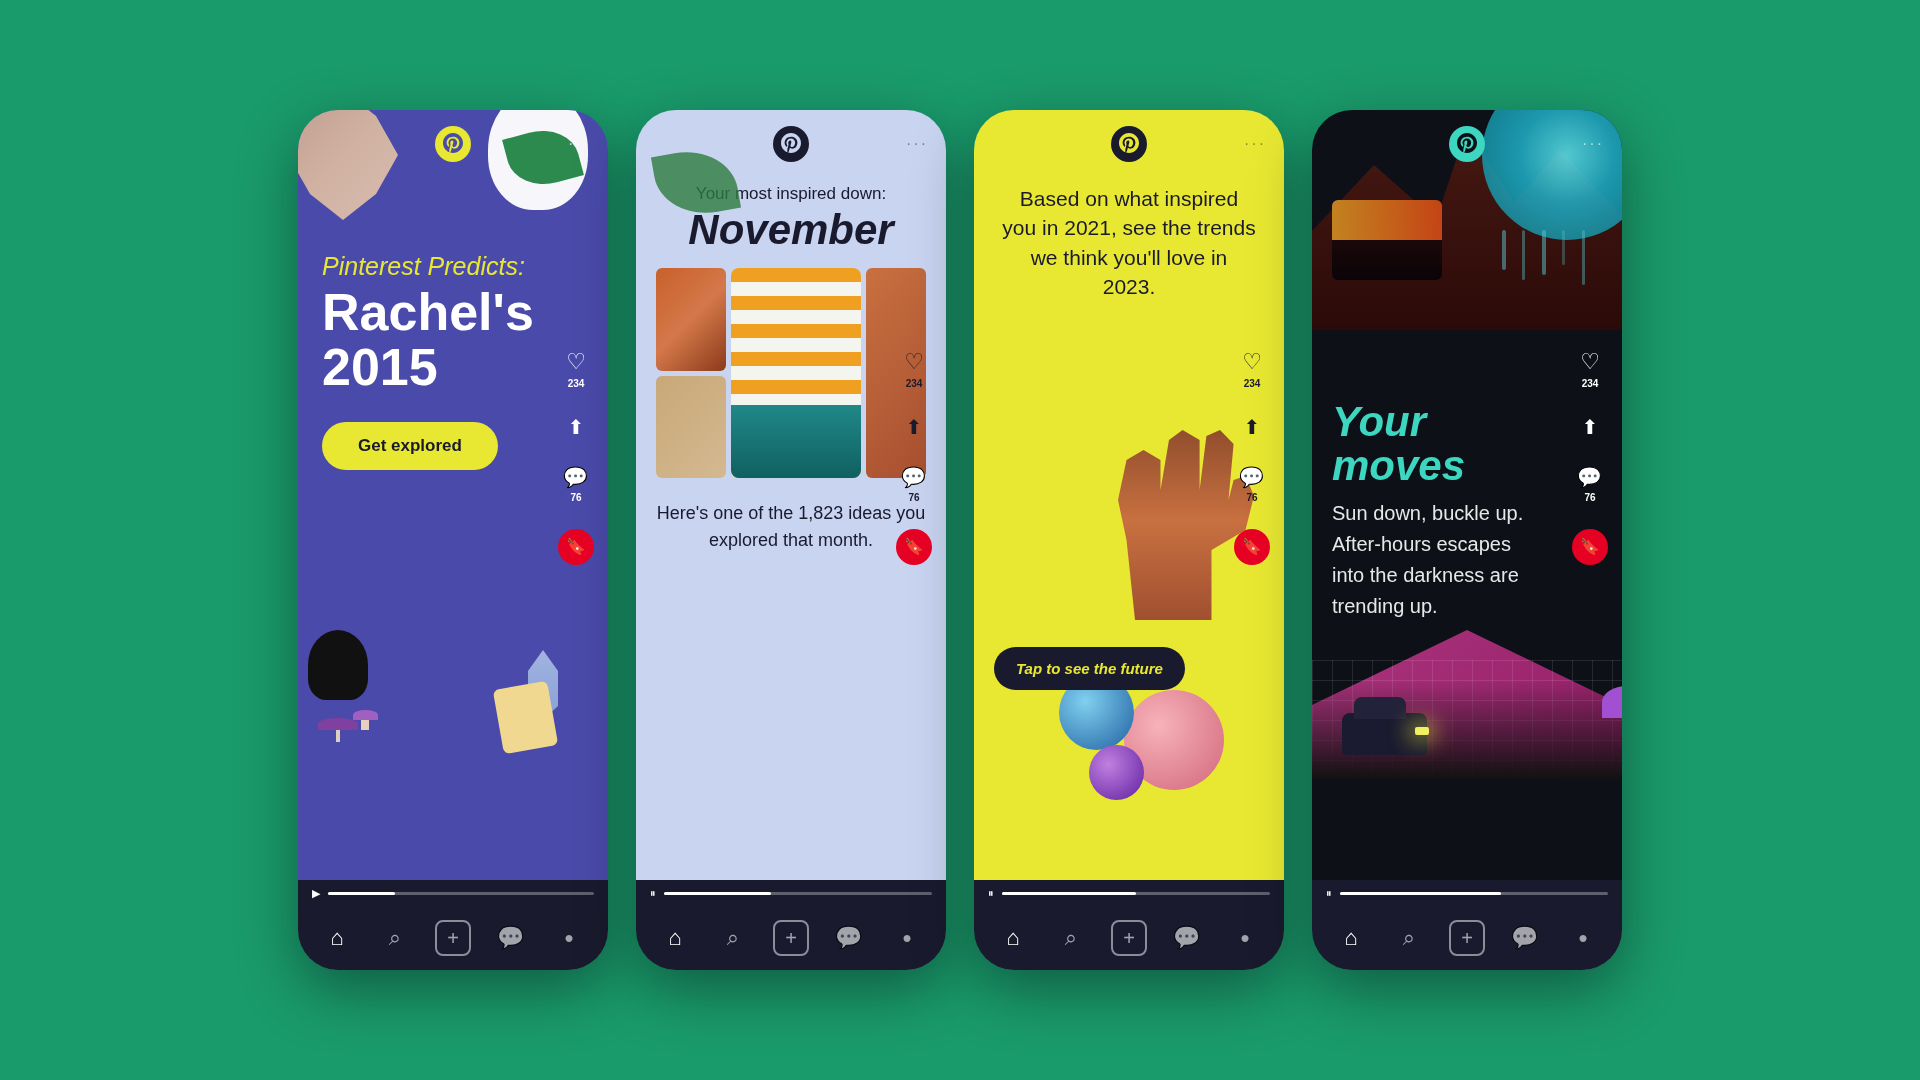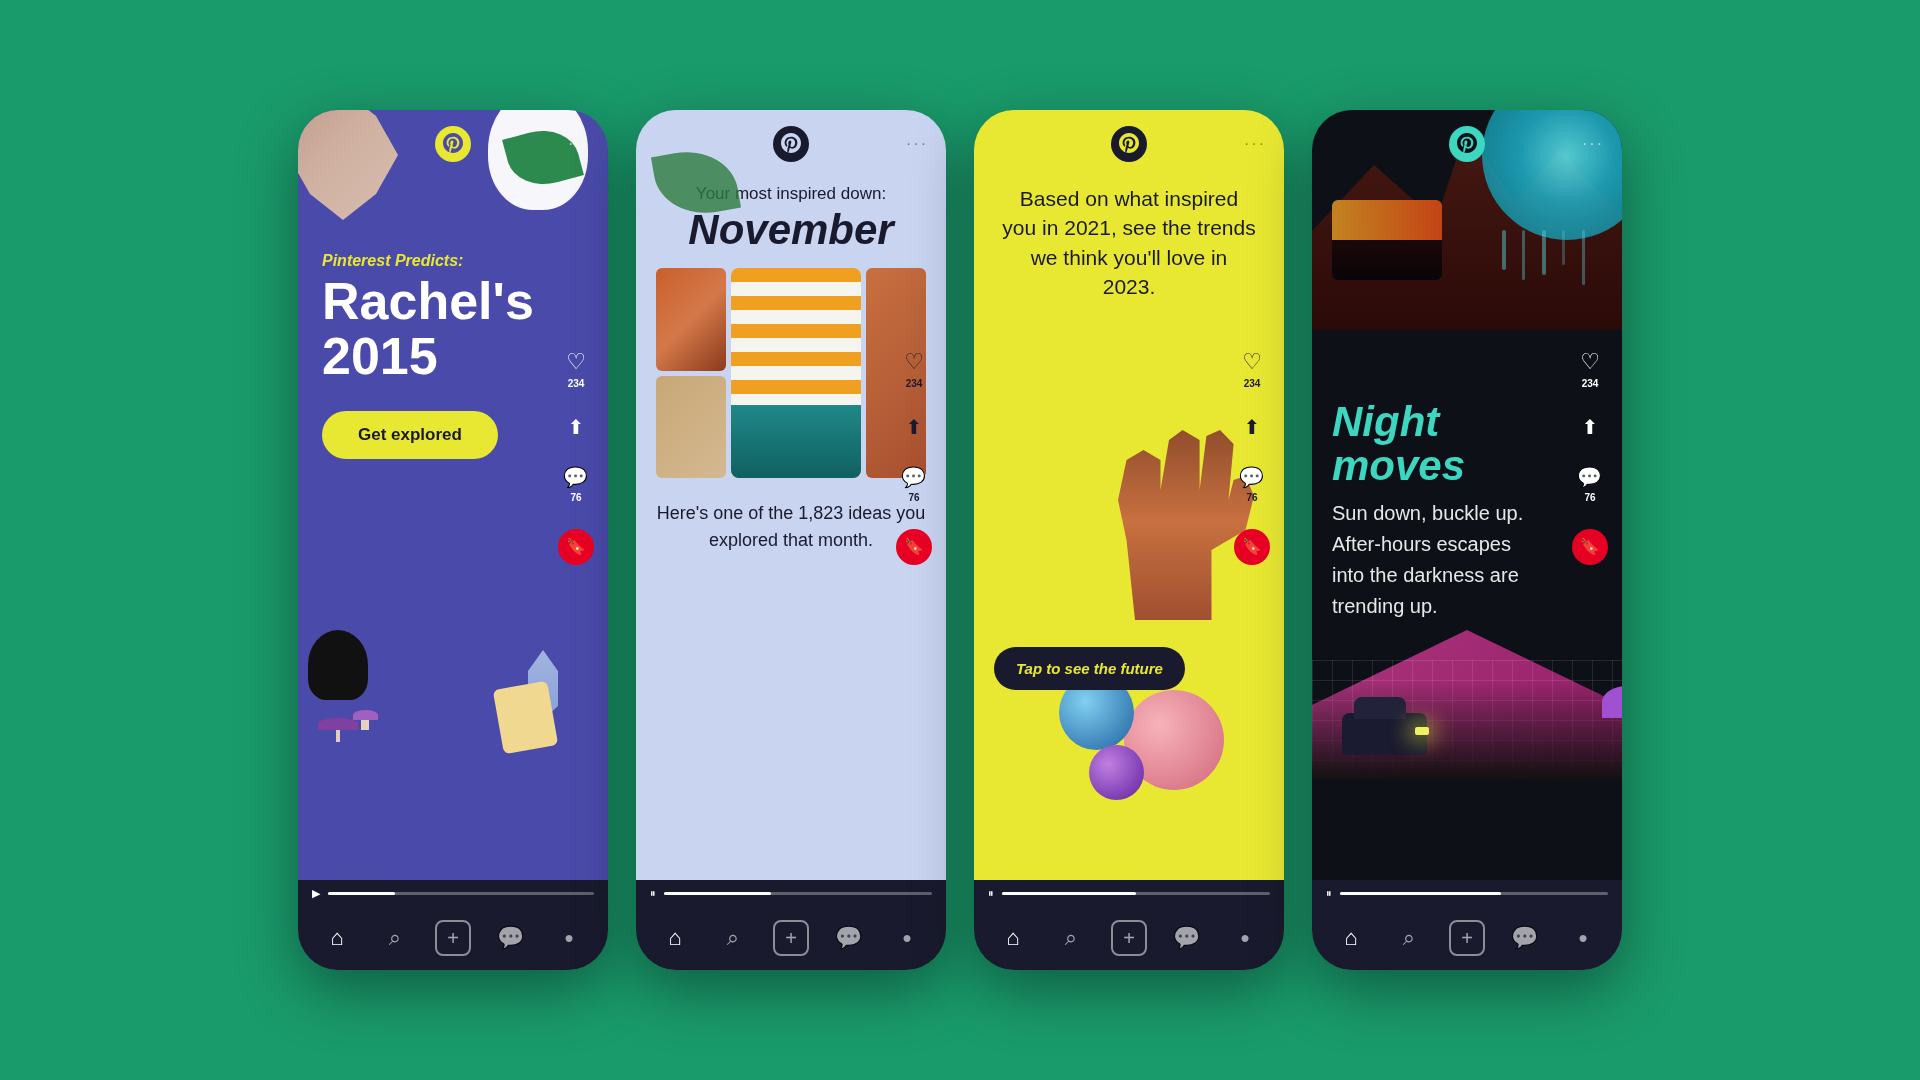--- a/index.html
+++ b/index.html
@@ -101,21 +101,21 @@
       <div class="logo-row">
         <svg width="36" height="36" viewBox="0 0 36 36">
           <circle cx="18" cy="18" r="18" fill="#e8e832"></circle>
           <path d="M18 7C12.477 7 8 11.477 8 17c0 4.236 2.636 7.855 6.356 9.312-.088-.791-.167-2.005.035-2.868.181-.78 1.172-4.97 1.172-4.97s-.299-.598-.299-1.482c0-1.39.806-2.428 1.808-2.428.853 0 1.267.641 1.267 1.408 0 .858-.546 2.141-.828 3.33-.236.995.498 1.806 1.476 1.806 1.772 0 3.137-1.868 3.137-4.567 0-2.388-1.716-4.059-4.166-4.059-2.838 0-4.503 2.128-4.503 4.33 0 .857.33 1.776.742 2.278a.299.299 0 0 1 .069.285c-.075.315-.243.995-.276 1.134-.044.183-.146.222-.337.134-1.249-.581-2.03-2.407-2.03-3.874 0-3.154 2.292-6.052 6.608-6.052 3.469 0 6.165 2.473 6.165 5.776 0 3.447-2.173 6.22-5.19 6.22-1.014 0-1.97-.527-2.297-1.148l-.623 2.326c-.226.869-.835 1.958-1.244 2.621.937.29 1.931.446 2.961.446 5.523 0 10-4.477 10-10S23.523 7 18 7z" fill="#4a4aaa"></path>
         </svg>
         <span style="position:absolute;right:18px;color:rgba(255,255,255,0.7);font-size:16px;letter-spacing:2px;">···</span>
       </div>
 
       <div style="padding:10px 24px;flex:1;">
         <div style="margin-top:80px;">
-          <span style="color:#e8e832;font-style:italic;font-size:16px;font-weight:700;">Pinterest Predicts:</span>
+          <span style="color:#e8e832;font-style:italic;font-size:25px;font-weight:400;">Pinterest Predicts:</span>
           <div style="color:white;font-size:52px;font-weight:800;line-height:1.05;margin-top:4px;">
             <span>Rachel's</span><br>
             <span>2015</span>
           </div>
           <button style="background:#e8e832;border-radius:30px;padding:14px 36px;font-size:17px;font-weight:700;color:#1a1a2e;margin-top:28px;border:none;cursor:pointer;display:block;">Get explored</button>
         </div>
       </div>
 
       <div style="position:absolute;right:14px;top:45%;transform:translateY(-50%);display:flex;flex-direction:column;align-items:center;gap:18px;z-index:20;">
         <div style="display:flex;flex-direction:column;align-items:center;gap:3px;">
@@ -313,21 +313,21 @@
 
       <div class="logo-row">
         <svg width="36" height="36" viewBox="0 0 36 36">
           <circle cx="18" cy="18" r="18" fill="#3dd6c0"></circle>
           <path d="M18 7C12.477 7 8 11.477 8 17c0 4.236 2.636 7.855 6.356 9.312-.088-.791-.167-2.005.035-2.868.181-.78 1.172-4.97 1.172-4.97s-.299-.598-.299-1.482c0-1.39.806-2.428 1.808-2.428.853 0 1.267.641 1.267 1.408 0 .858-.546 2.141-.828 3.33-.236.995.498 1.806 1.476 1.806 1.772 0 3.137-1.868 3.137-4.567 0-2.388-1.716-4.059-4.166-4.059-2.838 0-4.503 2.128-4.503 4.33 0 .857.33 1.776.742 2.278a.299.299 0 0 1 .069.285c-.075.315-.243.995-.276 1.134-.044.183-.146.222-.337.134-1.249-.581-2.03-2.407-2.03-3.874 0-3.154 2.292-6.052 6.608-6.052 3.469 0 6.165 2.473 6.165 5.776 0 3.447-2.173 6.22-5.19 6.22-1.014 0-1.97-.527-2.297-1.148l-.623 2.326c-.226.869-.835 1.958-1.244 2.621.937.29 1.931.446 2.961.446 5.523 0 10-4.477 10-10S23.523 7 18 7z" fill="#0d1117"></path>
         </svg>
         <span style="position:absolute;right:18px;color:rgba(255,255,255,0.6);font-size:16px;letter-spacing:2px;">···</span>
       </div>
 
       <div style="position:absolute;left:20px;top:290px;right:55px;">
-        <div style="color:#3dd6c0;font-size:42px;font-weight:800;font-style:italic;line-height:1.05;">Night moves</div>
+        <div style="color:#3dd6c0;font-size:42px;font-weight:800;font-style:italic;line-height:1.05;">Your moves</div>
         <div style="color:rgba(255,255,255,0.9);font-size:20px;line-height:1.55;margin-top:10px;max-width:200px;">Sun down, buckle up. After-hours escapes into the darkness are trending up.</div>
       </div>
 
       <div style="position:absolute;right:14px;top:45%;transform:translateY(-50%);display:flex;flex-direction:column;align-items:center;gap:18px;z-index:20;">
         <div style="display:flex;flex-direction:column;align-items:center;gap:3px;">
           <span style="color:white;font-size:22px;">♡</span>
           <span style="color:white;font-size:10px;font-weight:600;">234</span>
         </div>
         <div style="display:flex;flex-direction:column;align-items:center;gap:3px;margin-top:8px;">
           <span style="color:white;font-size:20px;">⬆</span>

